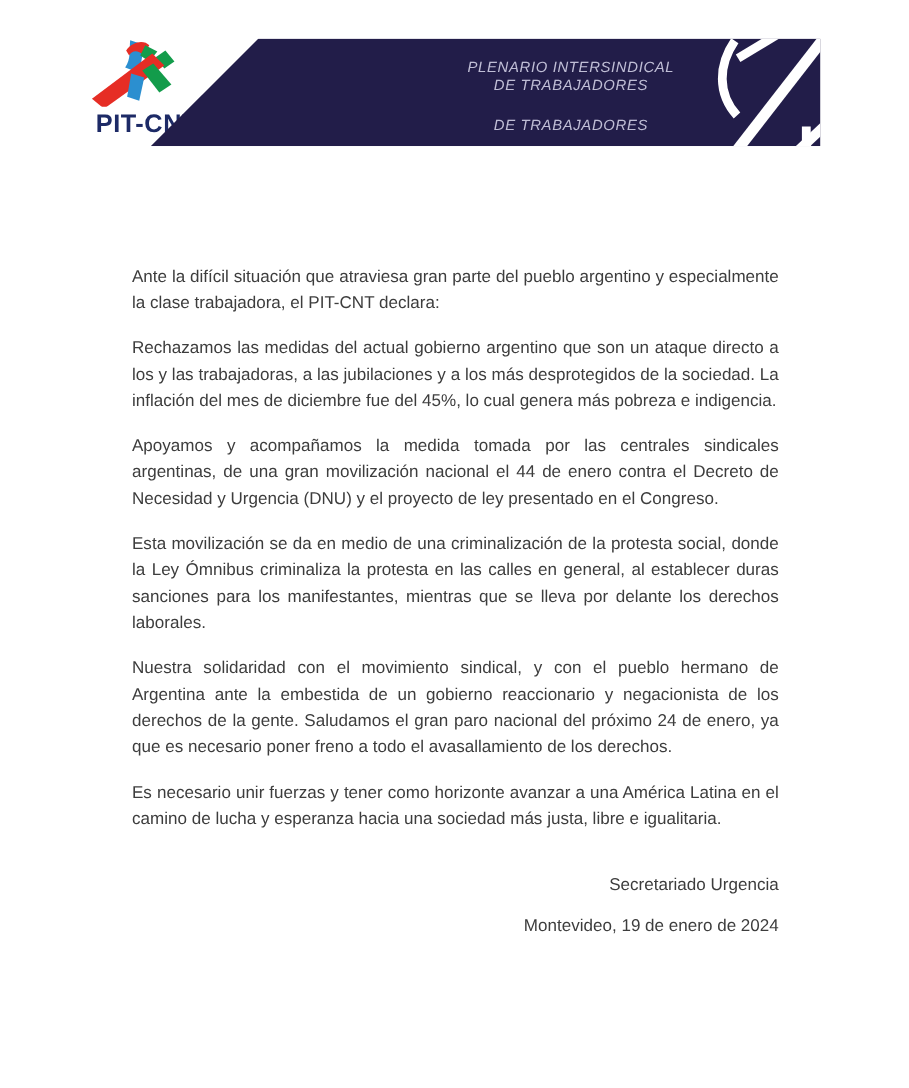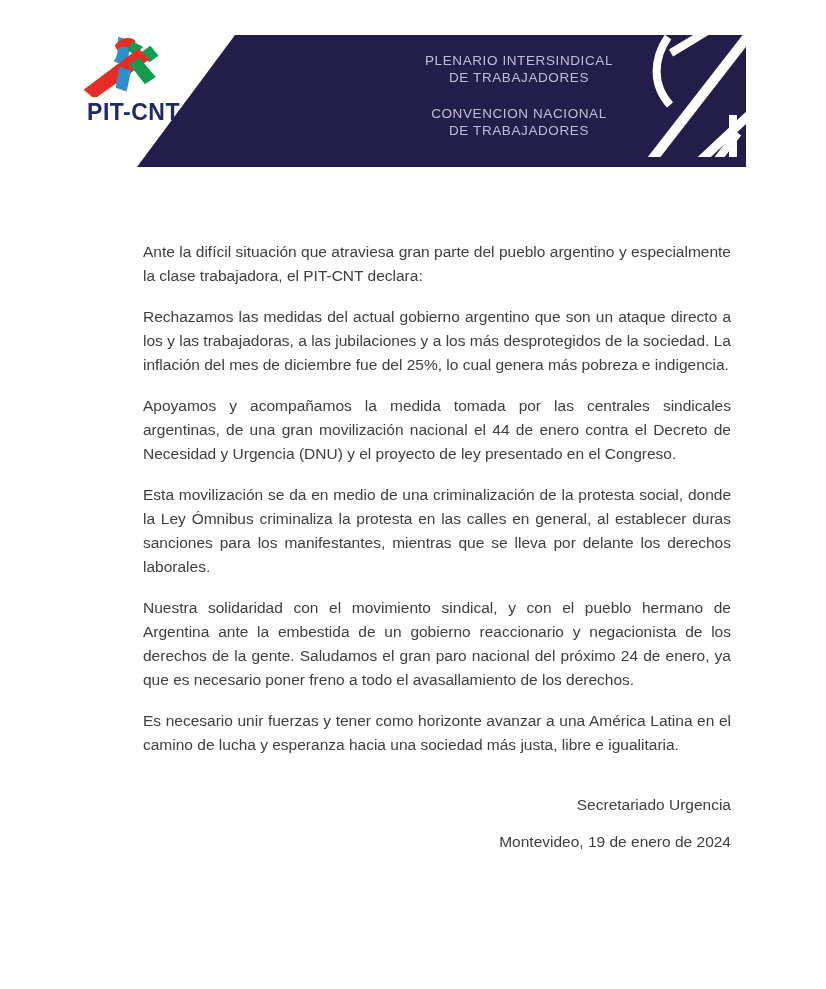--- a/index.html
+++ b/index.html
@@ -35,23 +35,24 @@
     letter-spacing: 0.5px;
     color: var(--wordmark-navy, #1d2a66);
     font-family: "Liberation Sans", sans-serif;
   }
 
   .banner {
     position: absolute;
     left: 137px;
     top: 35px;
     width: 609px;
-    height: 132px;
+    height: 98px;
     background: var(--banner-bg, #221d49);
     clip-path: polygon(98px 0, 100% 0, 100% 100%, 0 100%);
+    font-style: italic;
   }
   .banner-text-group {
     position: absolute;
     left: 227px;
     width: 310px;
     text-align: center;
     color: var(--banner-text, #c0bed6);
     font-size: 13.5px;
     line-height: 17px;
     letter-spacing: 0.6px;
@@ -68,21 +69,20 @@
 
   
   .doc-body {
     position: absolute;
     left: 120px;
     top: 240px;
     width: 588px;
     color: var(--body-text, #3d3d3d);
     font-size: 15.5px;
     line-height: 24px;
-    margin-left: 23px;
   }
   .doc-body p {
     margin: 0 0 17px 0;
     text-align: justify;
   }
   .signature-block {
     margin-top: 36px;
     text-align: right;
   }
   .signature-block .sig-line {
@@ -114,36 +114,35 @@
     </svg>
     <div class="wordmark">PIT-CNT</div>
   </div>
 
   <div class="banner">
     <div class="banner-text-group first">
       <div>PLENARIO INTERSINDICAL</div>
       <div>DE TRABAJADORES</div>
     </div>
     <div class="banner-text-group second">
-      <div>CONVENCION NACIONAL</div>
       <div>DE TRABAJADORES</div>
     </div>
     <svg class="rope-outline" width="140" height="122" viewBox="0 0 140 122" aria-hidden="true" fill="none" stroke="#ffffff">
       <path d="M45,126 L146,-4" stroke-width="10"></path>
       <path d="M94,126 L158,66" stroke-width="9"></path>
       <path d="M62,2 C47,24 46,50 64,70" stroke-width="8"></path>
       <path d="M65,18 L108,-8" stroke-width="8"></path>
       <path d="M127,80 L127,124" stroke-width="8"></path>
       <path d="M112,124 L132,98" stroke-width="8"></path>
     </svg>
   </div>
 
   <div class="doc-body">
     <p>Ante la difícil situación que atraviesa gran parte del pueblo argentino y especialmente la clase trabajadora, el PIT-CNT declara:</p>
-    <p>Rechazamos las medidas del actual gobierno argentino que son un ataque directo a los y las trabajadoras, a las jubilaciones y a los más desprotegidos de la sociedad. La inflación del mes de diciembre fue del 25%, lo cual genera más pobreza e indigencia.</p>
+    <p>Rechazamos las medidas del actual gobierno argentino que son un ataque directo a los y las trabajadoras, a las jubilaciones y a los más desprotegidos de la sociedad. La inflación del mes de diciembre fue del 45%, lo cual genera más pobreza e indigencia.</p>
     <p>Apoyamos y acompañamos la medida tomada por las centrales sindicales argentinas, de una gran movilización nacional el 44 de enero contra el Decreto de Necesidad y Urgencia (DNU) y el proyecto de ley presentado en el Congreso.</p>
     <p>Esta movilización se da en medio de una criminalización de la protesta social, donde la Ley Ómnibus criminaliza la protesta en las calles en general, al establecer duras sanciones para los manifestantes, mientras que se lleva por delante los derechos laborales.</p>
     <p>Nuestra solidaridad con el movimiento sindical, y con el pueblo hermano de Argentina ante la embestida de un gobierno reaccionario y negacionista de los derechos de la gente. Saludamos el gran paro nacional del próximo 24 de enero, ya que es necesario poner freno a todo el avasallamiento de los derechos.</p>
     <p>Es necesario unir fuerzas y tener como horizonte avanzar a una América Latina en el camino de lucha y esperanza hacia una sociedad más justa, libre e igualitaria.</p>
 
     <div class="signature-block">
       <p class="sig-line">Secretariado Urgencia</p>
       <p class="sig-line">Montevideo, 19 de enero de 2024</p>
     </div>
   </div>

